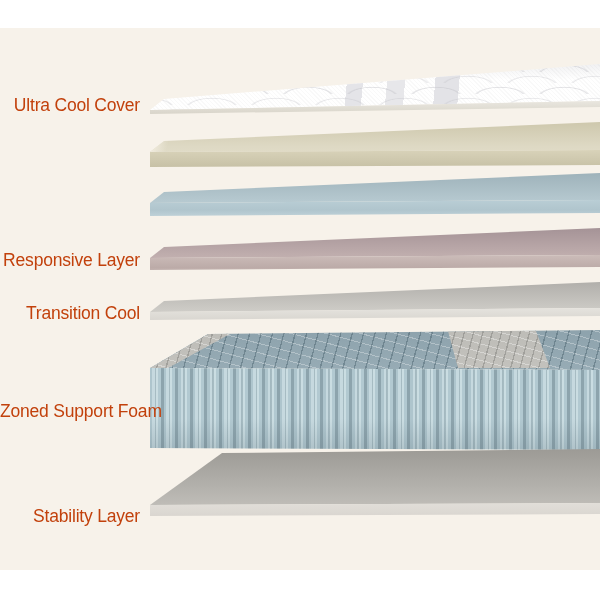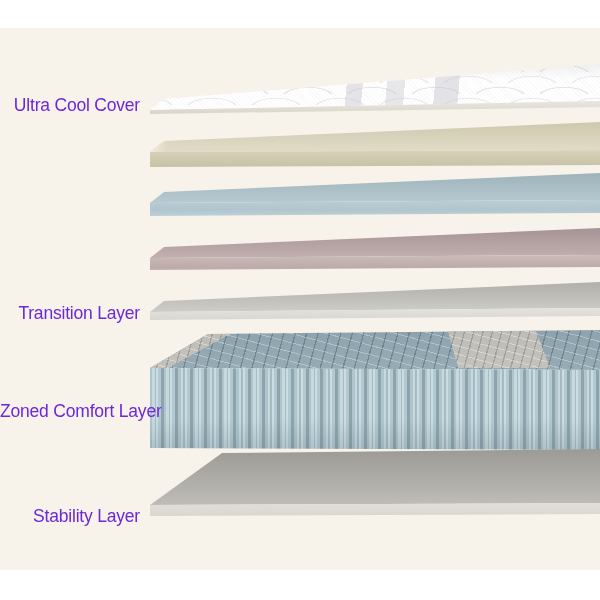--- a/index.html
+++ b/index.html
@@ -9,21 +9,21 @@
     font-family:"Liberation Sans",sans-serif;
   }
   .panel{
     position:absolute;left:0;top:28px;width:600px;height:542px;
     background:#f7f2ea;
   }
   
   .label{
     position:absolute;left:0;width:140px;height:24px;line-height:24px;
     text-align:right;font-size:17.5px;letter-spacing:-0.2px;
-    color:#6d28d9;white-space:nowrap;
+    color:#c2410c;white-space:nowrap;
   }
   #lbl-cover{top:93px;}
   #lbl-foam{top:144px;}
   #lbl-comfort{top:198px;}
   #lbl-responsive{top:248px;}
   #lbl-transition{top:301px;}
   #lbl-zoned{top:399px;}
   #lbl-stability{top:504px;}
 
   
@@ -179,16 +179,17 @@
     </div>
     <div class="face zoned-front"></div>
   </div>
 
   <div class="layer" id="g-stability">
     <div class="face stability-top"></div>
     <div class="face stability-front"></div>
   </div>
 
   <div class="label" id="lbl-cover">Ultra Cool Cover</div>
-  <div class="label" id="lbl-transition">Transition Layer</div>
-  <div class="label" id="lbl-zoned">Zoned Comfort Layer</div>
+  <div class="label" id="lbl-responsive">Responsive Layer</div>
+  <div class="label" id="lbl-transition">Transition Cool</div>
+  <div class="label" id="lbl-zoned">Zoned Support Foam</div>
   <div class="label" id="lbl-stability">Stability Layer</div>
 </div>
 
 </body></html>

